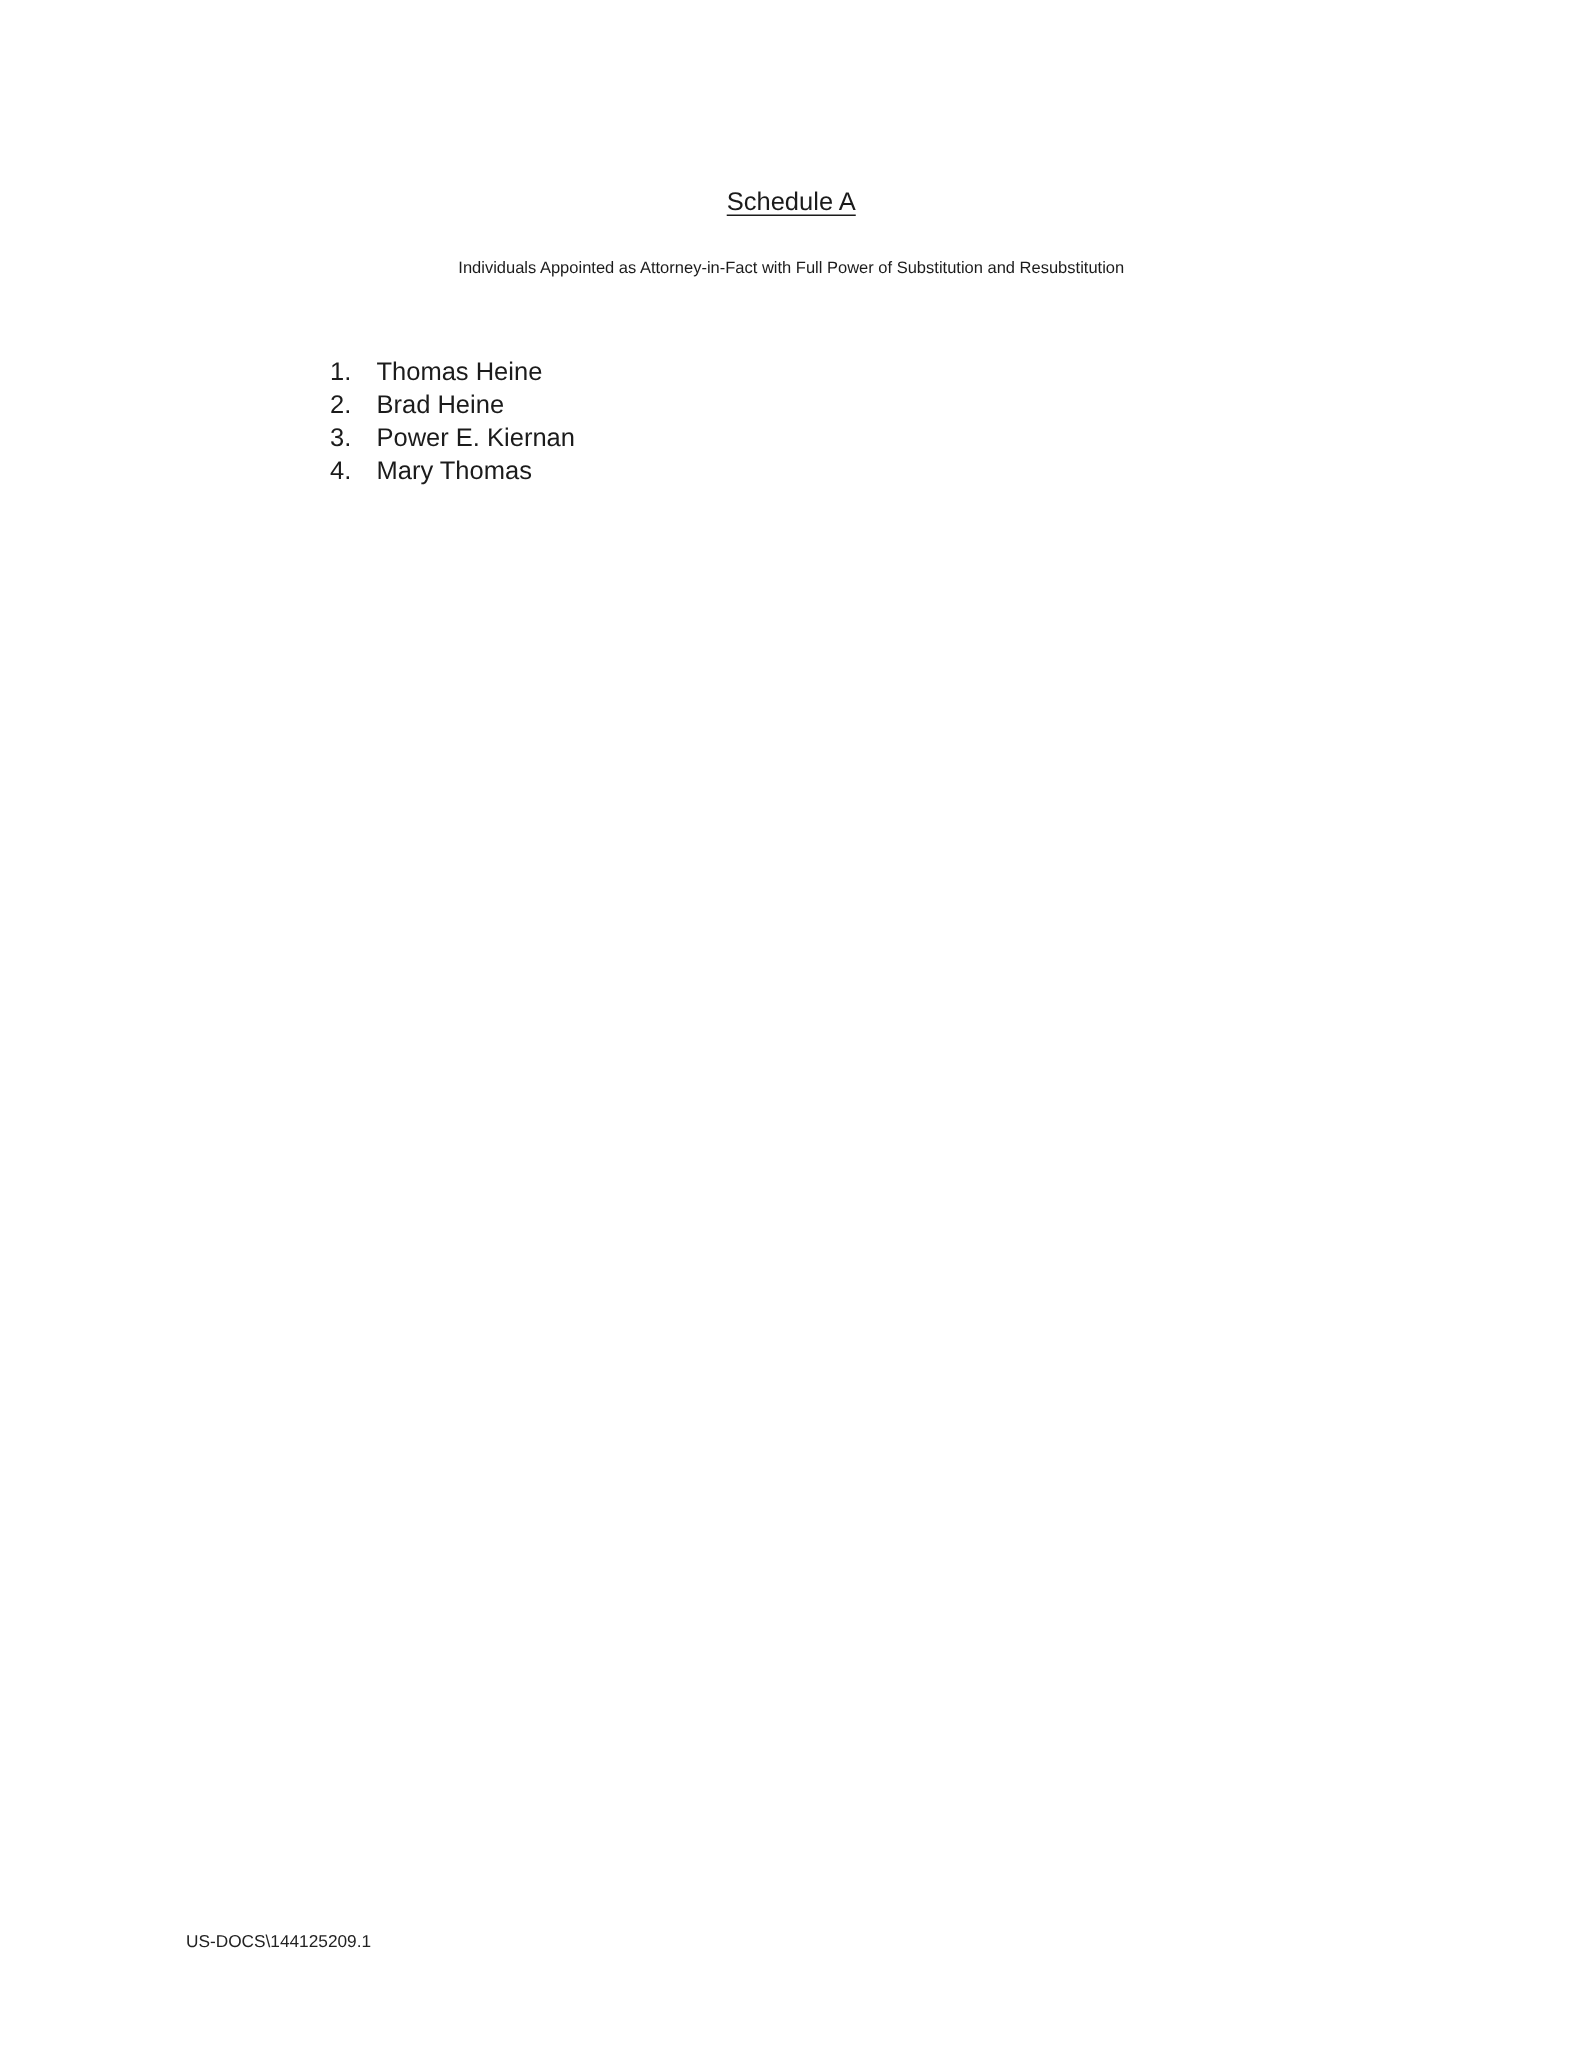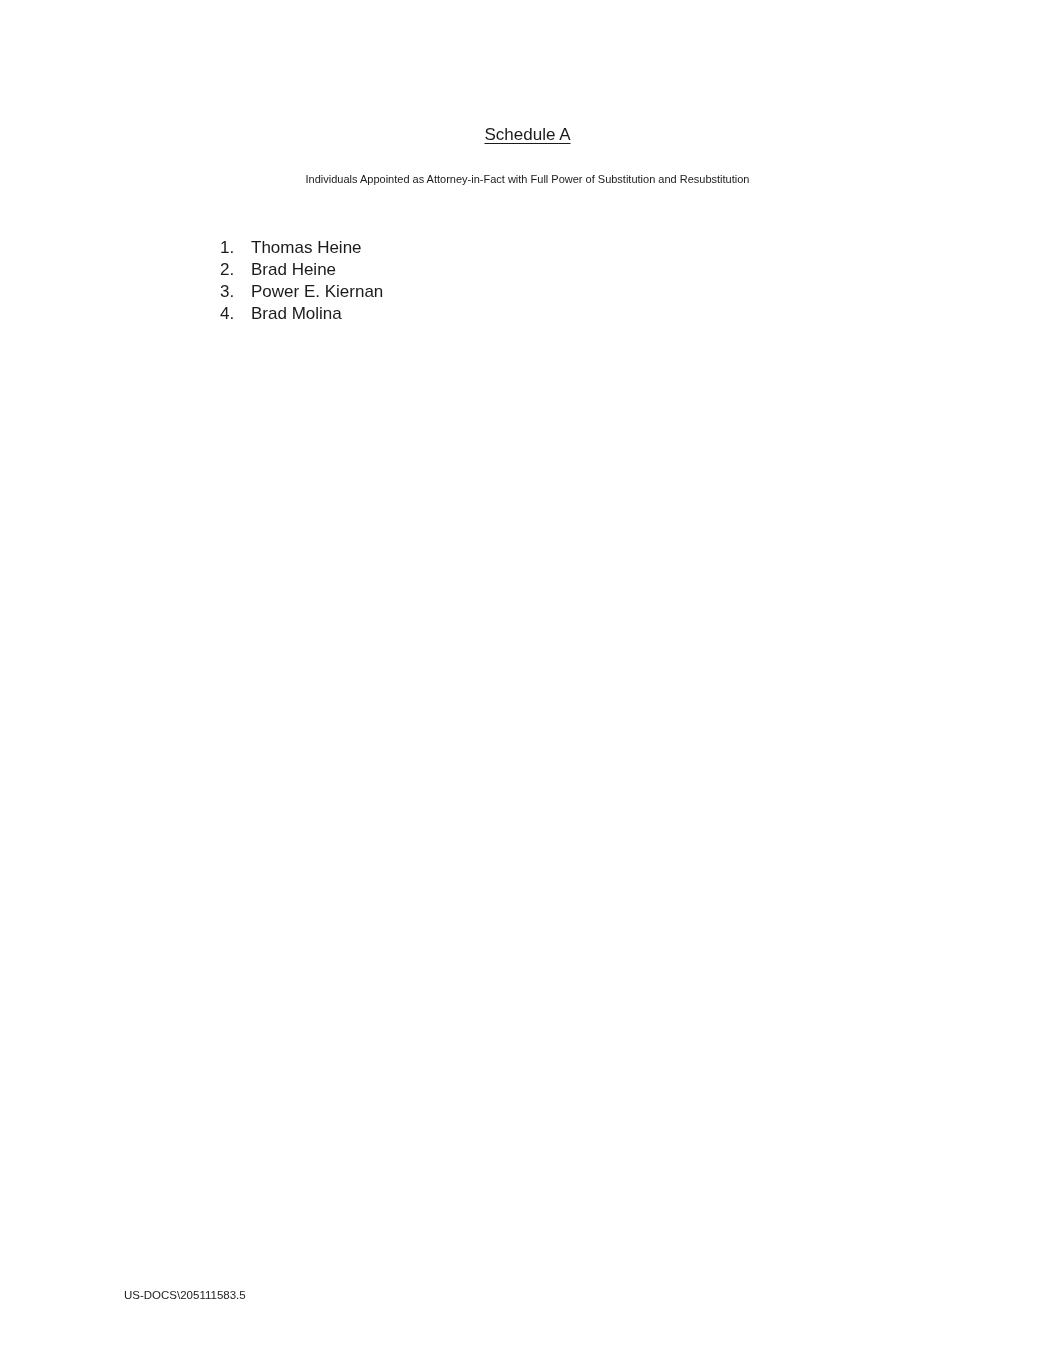--- a/index.html
+++ b/index.html
@@ -71,19 +71,19 @@
     <div class="list-row">
       <span class="list-num">2.</span>
       <span class="list-name">Brad Heine</span>
     </div>
     <div class="list-row">
       <span class="list-num">3.</span>
       <span class="list-name">Power E. Kiernan</span>
     </div>
     <div class="list-row">
       <span class="list-num">4.</span>
-      <span class="list-name">Brad Molina</span>
+      <span class="list-name">Mary Thomas</span>
     </div>
   </div>
 
-  <div class="doc-footer">US-DOCS\205111583.5</div>
+  <div class="doc-footer">US-DOCS\144125209.1</div>
 
 </div>
 
 </body></html>

